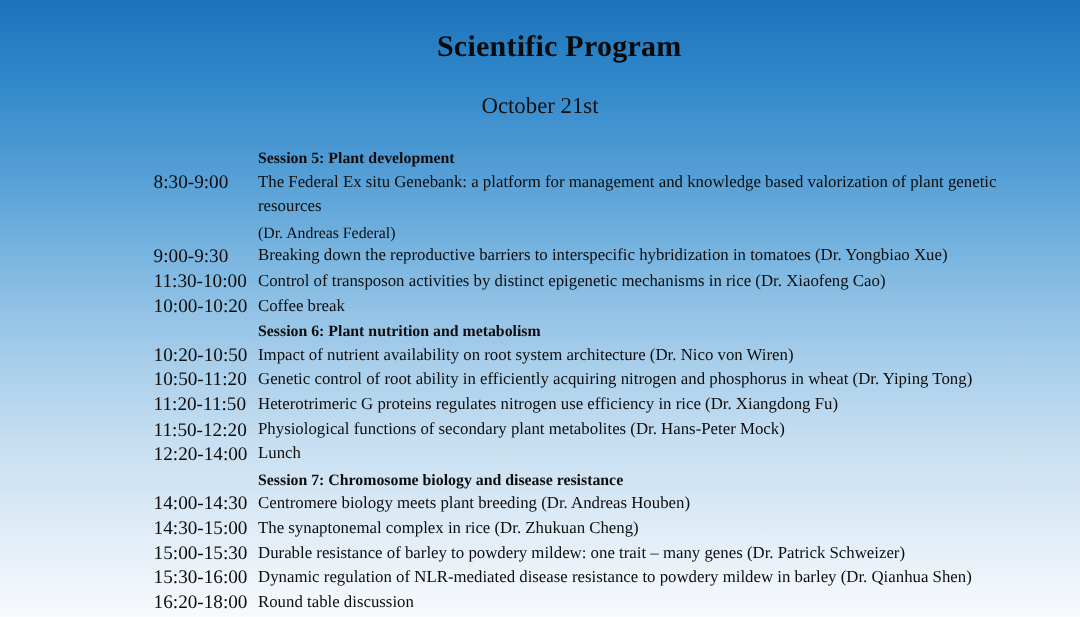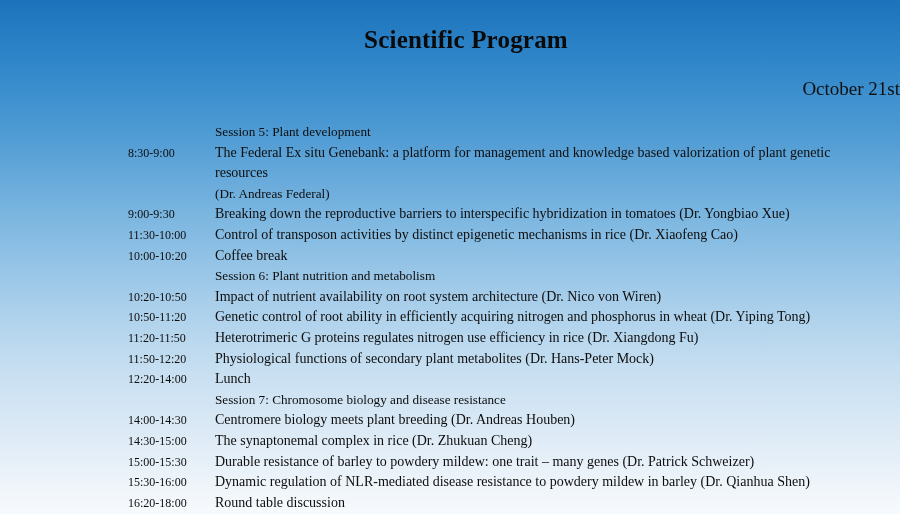--- a/index.html
+++ b/index.html
@@ -39,51 +39,52 @@
     font-weight: bold;
     font-size: 25px;
     color: #0a0a0a;
     letter-spacing: 0.2px;
   }
   .subtitle {
     position: absolute;
     top: 78px;
     left: 0;
     width: 900px;
-    text-align: right;
+    text-align: center;
     font-family: "Liberation Serif", serif;
     font-size: 19px;
     color: #101010;
   }
   .program {
     position: absolute;
     top: 122px;
     left: 128px;
     width: 750px;
   }
   .row {
     display: flex;
     align-items: flex-start;
     line-height: 20.6px;
     min-height: 20.6px;
   }
   .time {
     width: 87px;
     flex: 0 0 87px;
-    font-size: 12px;
+    font-size: 16px;
     color: #0d0d0d;
     white-space: nowrap;
   }
   .desc {
     flex: 1 1 auto;
     font-size: 14px;
     color: #0d0d0d;
   }
   .session .desc {
     font-size: 13.2px;
+    font-weight: bold;
   }
   .cont .desc {
     font-size: 13.2px;
   }
 </style>
 </head>
 <body>
 
 <div class="slide">
   <div class="title">Scientific Program</div>

